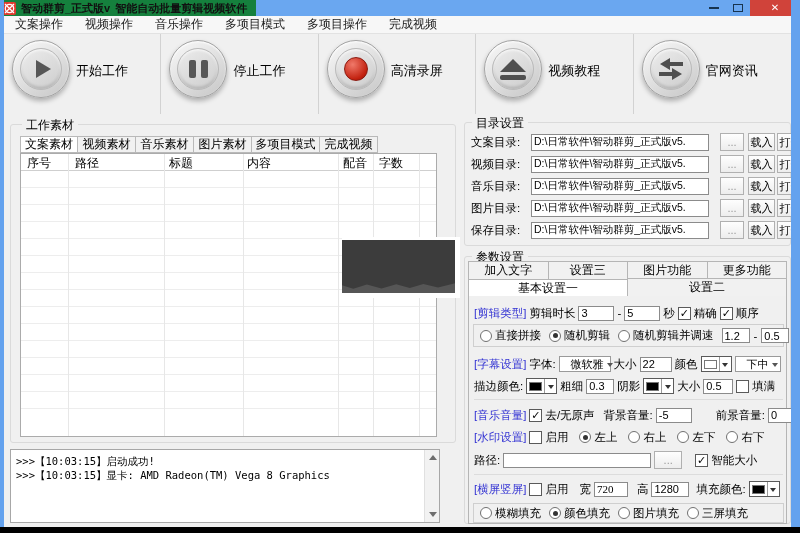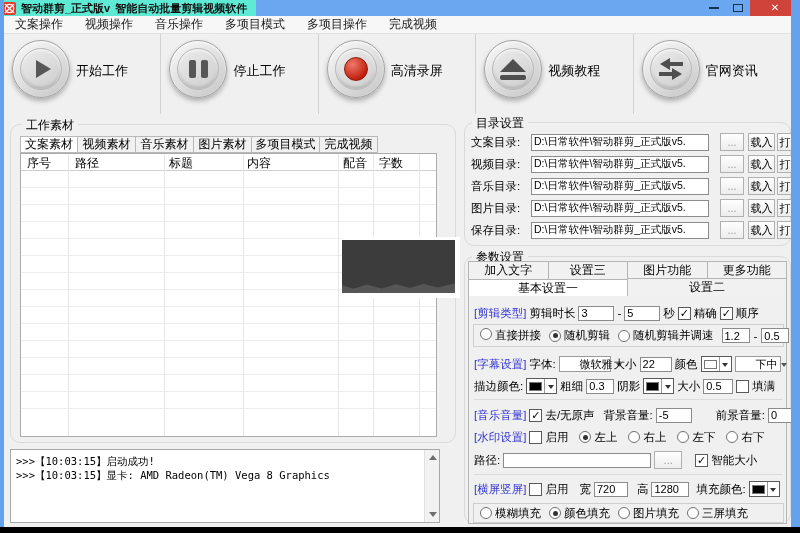--- a/index.html
+++ b/index.html
@@ -7,21 +7,21 @@
   .window { position:relative; width:800px; height:533px; background:#f0f0f0; overflow:hidden; }
   .abs { position:absolute; }
 
   
   .border-left  { left:0; top:0; width:4px; height:527px; background:#64a2ee; }
   .border-right { left:791px; top:0; width:9px; height:527px; background:#64a2ee; }
   .taskbar-strip{ left:0; top:527px; width:800px; height:6px; background:#000; }
 
   
   .titlebar { left:0; top:0; width:800px; height:16px; background:#6aa7f0; }
-  .titlebar-left { position:absolute; left:0; top:0; width:256px; height:16px; background:#5eead4;
+  .titlebar-left { position:absolute; left:0; top:0; width:256px; height:16px; background:#15803d;
     display:flex; align-items:center; gap:5px; padding-left:3px; }
   .app-title { font-size:11px; font-weight:bold; color:#111; white-space:nowrap; }
   .win-controls { position:absolute; right:0; top:0; height:16px; display:flex; }
   .wc { width:24px; height:16px; display:flex; align-items:center; justify-content:center; }
   .wc-close { width:50px; background:#d0433a; }
   .min-glyph { width:10px; height:2px; background:#17344f; }
   .max-glyph { width:10px; height:8px; border:1px solid #17344f; }
   .close-glyph { color:#fff; font-size:10px; line-height:10px; }
 
   
@@ -47,21 +47,21 @@
   .ic-pause { display:flex; gap:5px; }
   .ic-pause i { display:block; width:7px; height:18px; background:#575757; border-radius:2px; }
   .ic-record { width:24px; height:24px; border-radius:50%; border:1px solid #8c1a10;
     background:radial-gradient(circle at 35% 30%, #f0796a, #c2210f 70%, #8d160b); }
   .ic-eject { display:flex; flex-direction:column; align-items:center; }
   .ic-eject .tri { width:0; height:0; border-bottom:13px solid #4f4f4f;
     border-left:13px solid transparent; border-right:13px solid transparent; }
   .ic-eject .bar { width:26px; height:5px; background:#4f4f4f; border-radius:2px; margin-top:3px; }
 
   
-  .groupbox { border:1px solid #dadada; border-radius:10px; background:#f0f0f0; }
+  .groupbox { border:1px solid #dadada; border-radius:3px; background:#f0f0f0; }
   .legend { position:absolute; font-size:12px; color:#000; background:#f0f0f0; padding:0 4px; white-space:nowrap; }
 
   
   .mat-tabs { left:20px; top:136px; height:17px; display:flex; }
   .tab { border:1px solid #b9b9b9; border-left:none; background:#f1f1f1; font-size:12px;
     display:flex; align-items:center; justify-content:center; white-space:nowrap; }
   .tab:first-child { border-left:1px solid #b9b9b9; }
   .tab.active { background:#fff; }
   .mat-table { left:20px; top:153px; width:417px; height:284px; background:#fff; border:1px solid #ababab; }
   .mat-thead { position:absolute; left:0; top:0; width:100%; height:17px; border-bottom:1px solid #cfcfcf; background:#fff; }
@@ -113,21 +113,21 @@
   .radio { display:inline-flex; width:12px; height:12px; border:1px solid #707070; border-radius:50%;
     background:#fff; align-items:center; justify-content:center; flex:none; }
   .radio.on::after { content:""; width:5px; height:5px; border-radius:50%; background:#333; }
 
   .csel { display:inline-flex; align-items:center; border:1px solid #5a5a5a; background:#fff; height:16px; flex:none; }
   .csel .sw { width:13px; height:9px; margin:0 2px; border:1px solid #777; }
   .csel .ar { width:12px; height:14px; border-left:1px solid #9a9a9a; display:flex; align-items:center; justify-content:center; }
   .csel .ar::after { content:""; border:3px solid transparent; border-top:4px solid #333; margin-top:4px; }
 
   .sel { display:inline-flex; align-items:center; justify-content:space-between; border:1px solid #9a9a9a;
-    background:#fff; height:16px; padding:0 20px; font-size:11px; flex:none; }
+    background:#fff; height:16px; padding:0 11px; font-size:11px; flex:none; }
   .sel::after { content:""; border:3px solid transparent; border-top:4px solid #555; margin-top:4px; margin-left:3px; }
 
   
   .artifact { left:342px; top:237px; width:118px; height:61px; background:#fff; }
   .artifact-dark { position:absolute; left:0; top:3px; width:113px; height:53px; background:#3c3c3c; }
   .artifact-jag { position:absolute; left:0; bottom:0; width:100%; height:14px; background:#565656;
     clip-path:polygon(0 100%,0 45%,10% 70%,22% 40%,35% 68%,48% 38%,60% 65%,72% 35%,85% 60%,100% 30%,100% 100%); }
 </style>
 </head>
 <body>
@@ -323,21 +323,21 @@
       <span>-</span>
       <input class="inp" style="width: 36px;" value="5">
       <span>秒</span>
       <span class="cb">✓</span>
       <span>精确</span>
       <span class="cb">✓</span>
       <span>顺序</span>
     </div>
 
     <div class="subbox" style="top:28px;height:23px;">
-      <span style="display:inline-flex;gap:3px;">
+      <span style="display:inline-flex;align-items:center;gap:3px;">
         <span class="radio"></span>
         <span>直接拼接</span>
       </span>
       <span style="display:inline-flex;align-items:center;gap:3px;">
         <span class="radio on"></span>
         <span>随机剪辑</span>
       </span>
       <span style="display:inline-flex;align-items:center;gap:3px;">
         <span class="radio"></span>
         <span>随机剪辑并调速</span>
@@ -418,21 +418,21 @@
       <span>智能大小</span>
     </div>
 
     <div class="pdiv" style="top:178px;"></div>
 
     <div class="prow" style="top:184px;">
       <span class="tag">[横屏竖屏]</span>
       <span class="cb"></span>
       <span>启用</span>
       <span style="margin-left:8px;">宽</span>
-      <input class="inp" style="width: 34px;" value="720">
+      <input class="inp" style="width: 34px; font-family: Liberation Serif, serif;" value="720">
       <span style="margin-left:6px;">高</span>
       <input class="inp" style="width: 38px;" value="1280">
       <span style="margin-left:4px;">填充颜色:</span>
       <span class="csel">
           <span class="sw" style="background:#000;"></span>
           <span class="ar"></span>
         </span>
     </div>
 
     <div class="subbox" style="top:207px;height:20px;">

